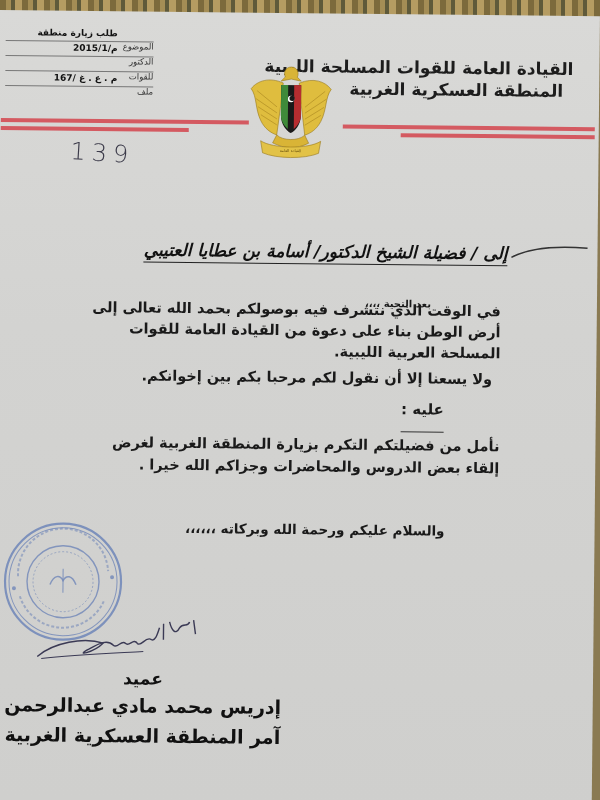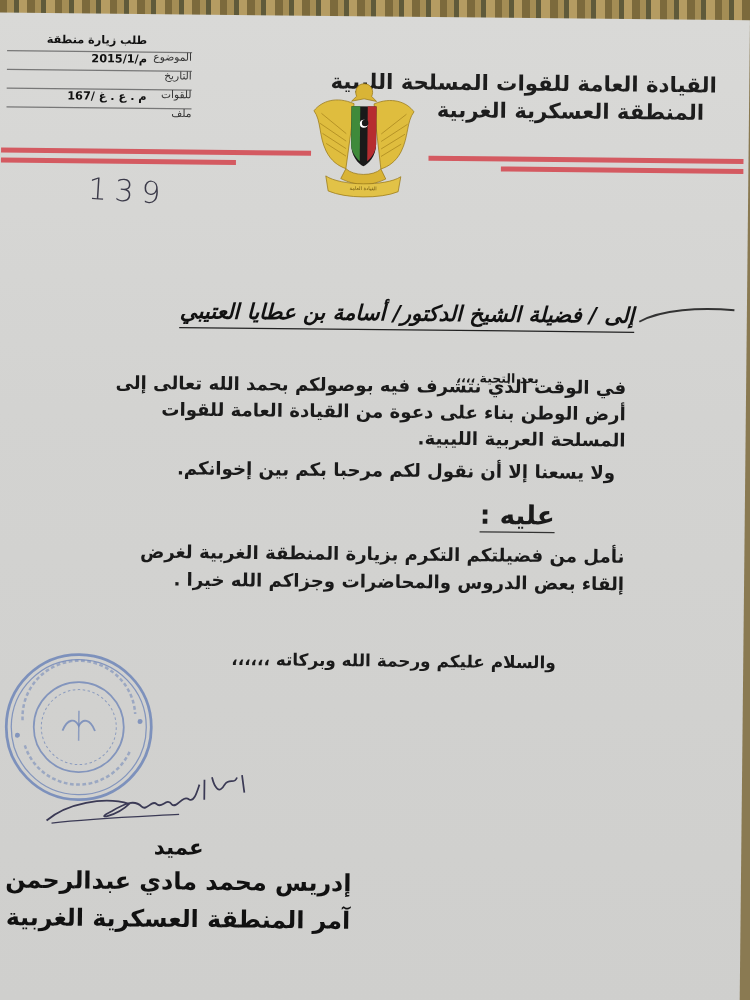--- a/index.html
+++ b/index.html
@@ -36,21 +36,21 @@
   .rule { background:#d45a61; height:4px; }
   .handnum { left:72px; top:128px; font-family:"DejaVu Sans", sans-serif; font-size:24px; color:#3b3a49; letter-spacing:6px; font-weight:300; transform:rotate(3deg); }
 
   .recipient { right:90px; top:228px; font-size:17px; font-weight:bold; font-style:italic; color:#111; border-bottom:1.5px solid #222; padding-bottom:2px; }
   .swoosh { right:8px; top:226px; width:80px; height:20px; }
 
   .body-text { right:96px; text-align:right; color:#1a1a1a; font-weight:bold; }
   .greet { top:284px; font-size:10px; right:166px; }
   .p1 { top:286px; font-size:14.5px; line-height:21px; width:420px; }
   .p2 { top:356px; font-size:14.5px; right:104px; }
-  .alayh { top:386px; right:152px; font-size:21px; border-bottom:1.5px solid #333; padding-bottom:1px; }
+  .alayh { top:386px; right:152px; font-size:15px; border-bottom:1.5px solid #333; padding-bottom:13px; }
   .p3 { top:420px; font-size:14.5px; line-height:22px; width:420px; }
   .closing { top:508px; right:150px; font-size:13.5px; }
 
   .stamp { left:6px; top:508px; width:126px; height:126px; }
   .signature { left:40px; top:602px; width:170px; height:50px; }
 
   .sig-block { left:0; top:655px; width:300px; text-align:center; color:#111; font-weight:bold; }
   .sig-block .rank { font-size:17px; line-height:24px; }
   .sig-block .name { font-size:19px; line-height:30px; }
   .sig-block .title { font-size:19px; line-height:30px; }
@@ -61,21 +61,21 @@
 <div class="carpet"></div>
 
 <div class="paper">
 
   <div class="abs meta rtl">
     <div class="meta-row">
       <span class="lbl">الموضوع</span>
       <span class="val">طلب زيارة منطقة</span>
     </div>
     <div class="meta-row">
-      <span class="lbl">التاريخ</span>
+      <span class="lbl">الدكتور</span>
       <span class="val" style="direction:ltr;">2015/1/م</span>
     </div>
     <div class="meta-row">
       <span class="lbl">للقوات</span>
       <span class="val"></span>
     </div>
     <div class="meta-row">
       <span class="lbl">ملف</span>
       <span class="val">م . ع . غ /167</span>
     </div>

